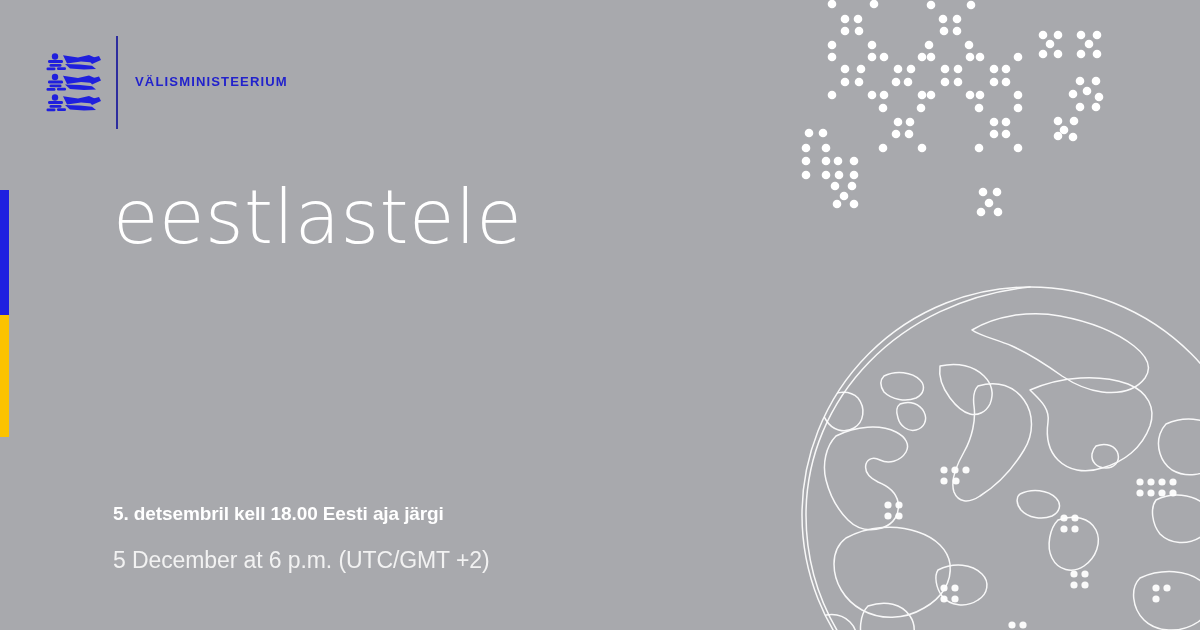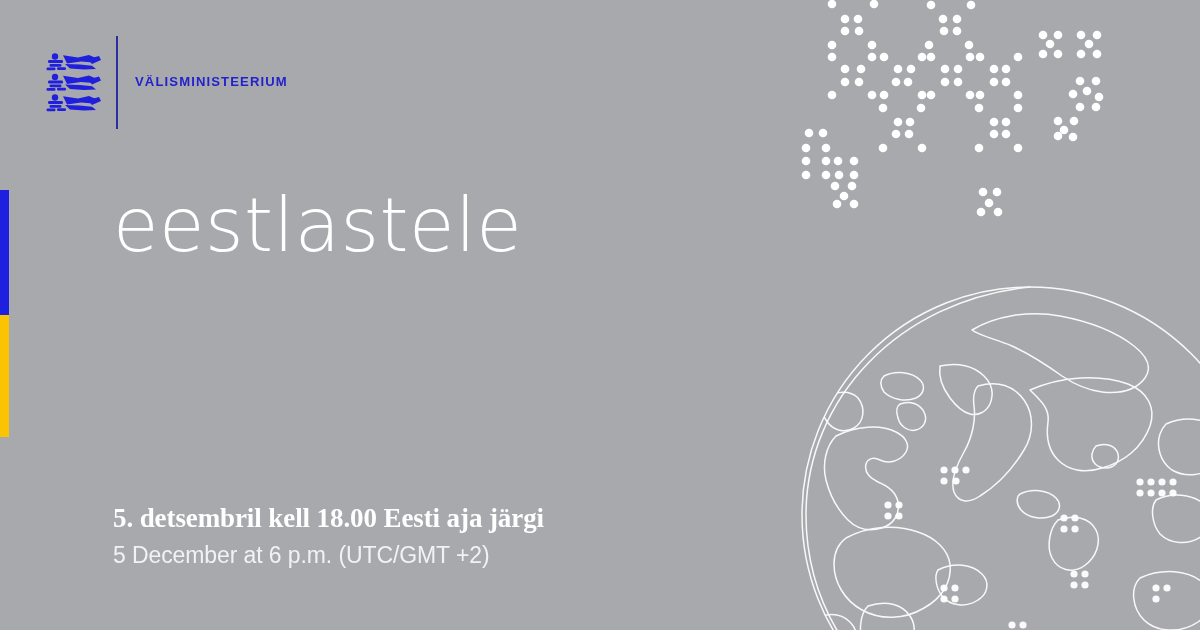--- a/index.html
+++ b/index.html
@@ -112,21 +112,21 @@
   .kicker {
     color: #2222dd;
     font-family: "Liberation Sans", sans-serif;
     font-size: 43px;
     font-weight: normal;
     letter-spacing: -0.4px;
     line-height: 1.0;
     white-space: nowrap;
   }
   .title {
-    margin-top: 8px;
+    margin-top: 0;
     color: #ffffff;
     font-family: "DejaVu Sans", sans-serif;
     font-weight: 300;
     font-size: 74px;
     line-height: 0.97;
     letter-spacing: 0.5px;
     white-space: nowrap;
   }
   .title-line { display: block; }
   .title-line + .title-line { margin-top: 4px; }
@@ -134,29 +134,28 @@
   
   .date-block {
     position: absolute;
     left: 113px;
     top: 502px;
     width: 620px;
     color: #ffffff;
     font-family: "Liberation Sans", sans-serif;
   }
   .date-primary {
-    font-size: 27px;
+    font-size: 19px;
     font-weight: bold;
     letter-spacing: -0.1px;
     line-height: 1.25;
     white-space: nowrap;
-    font-family: Liberation Serif, serif;
   }
   .date-secondary {
-    margin-top: 5px;
+    margin-top: 20px;
     font-size: 23px;
     font-weight: normal;
     letter-spacing: -0.1px;
     line-height: 1.25;
     white-space: nowrap;
     color: #f2f2f2;
   }
 </style>
 </head>
 <body>

